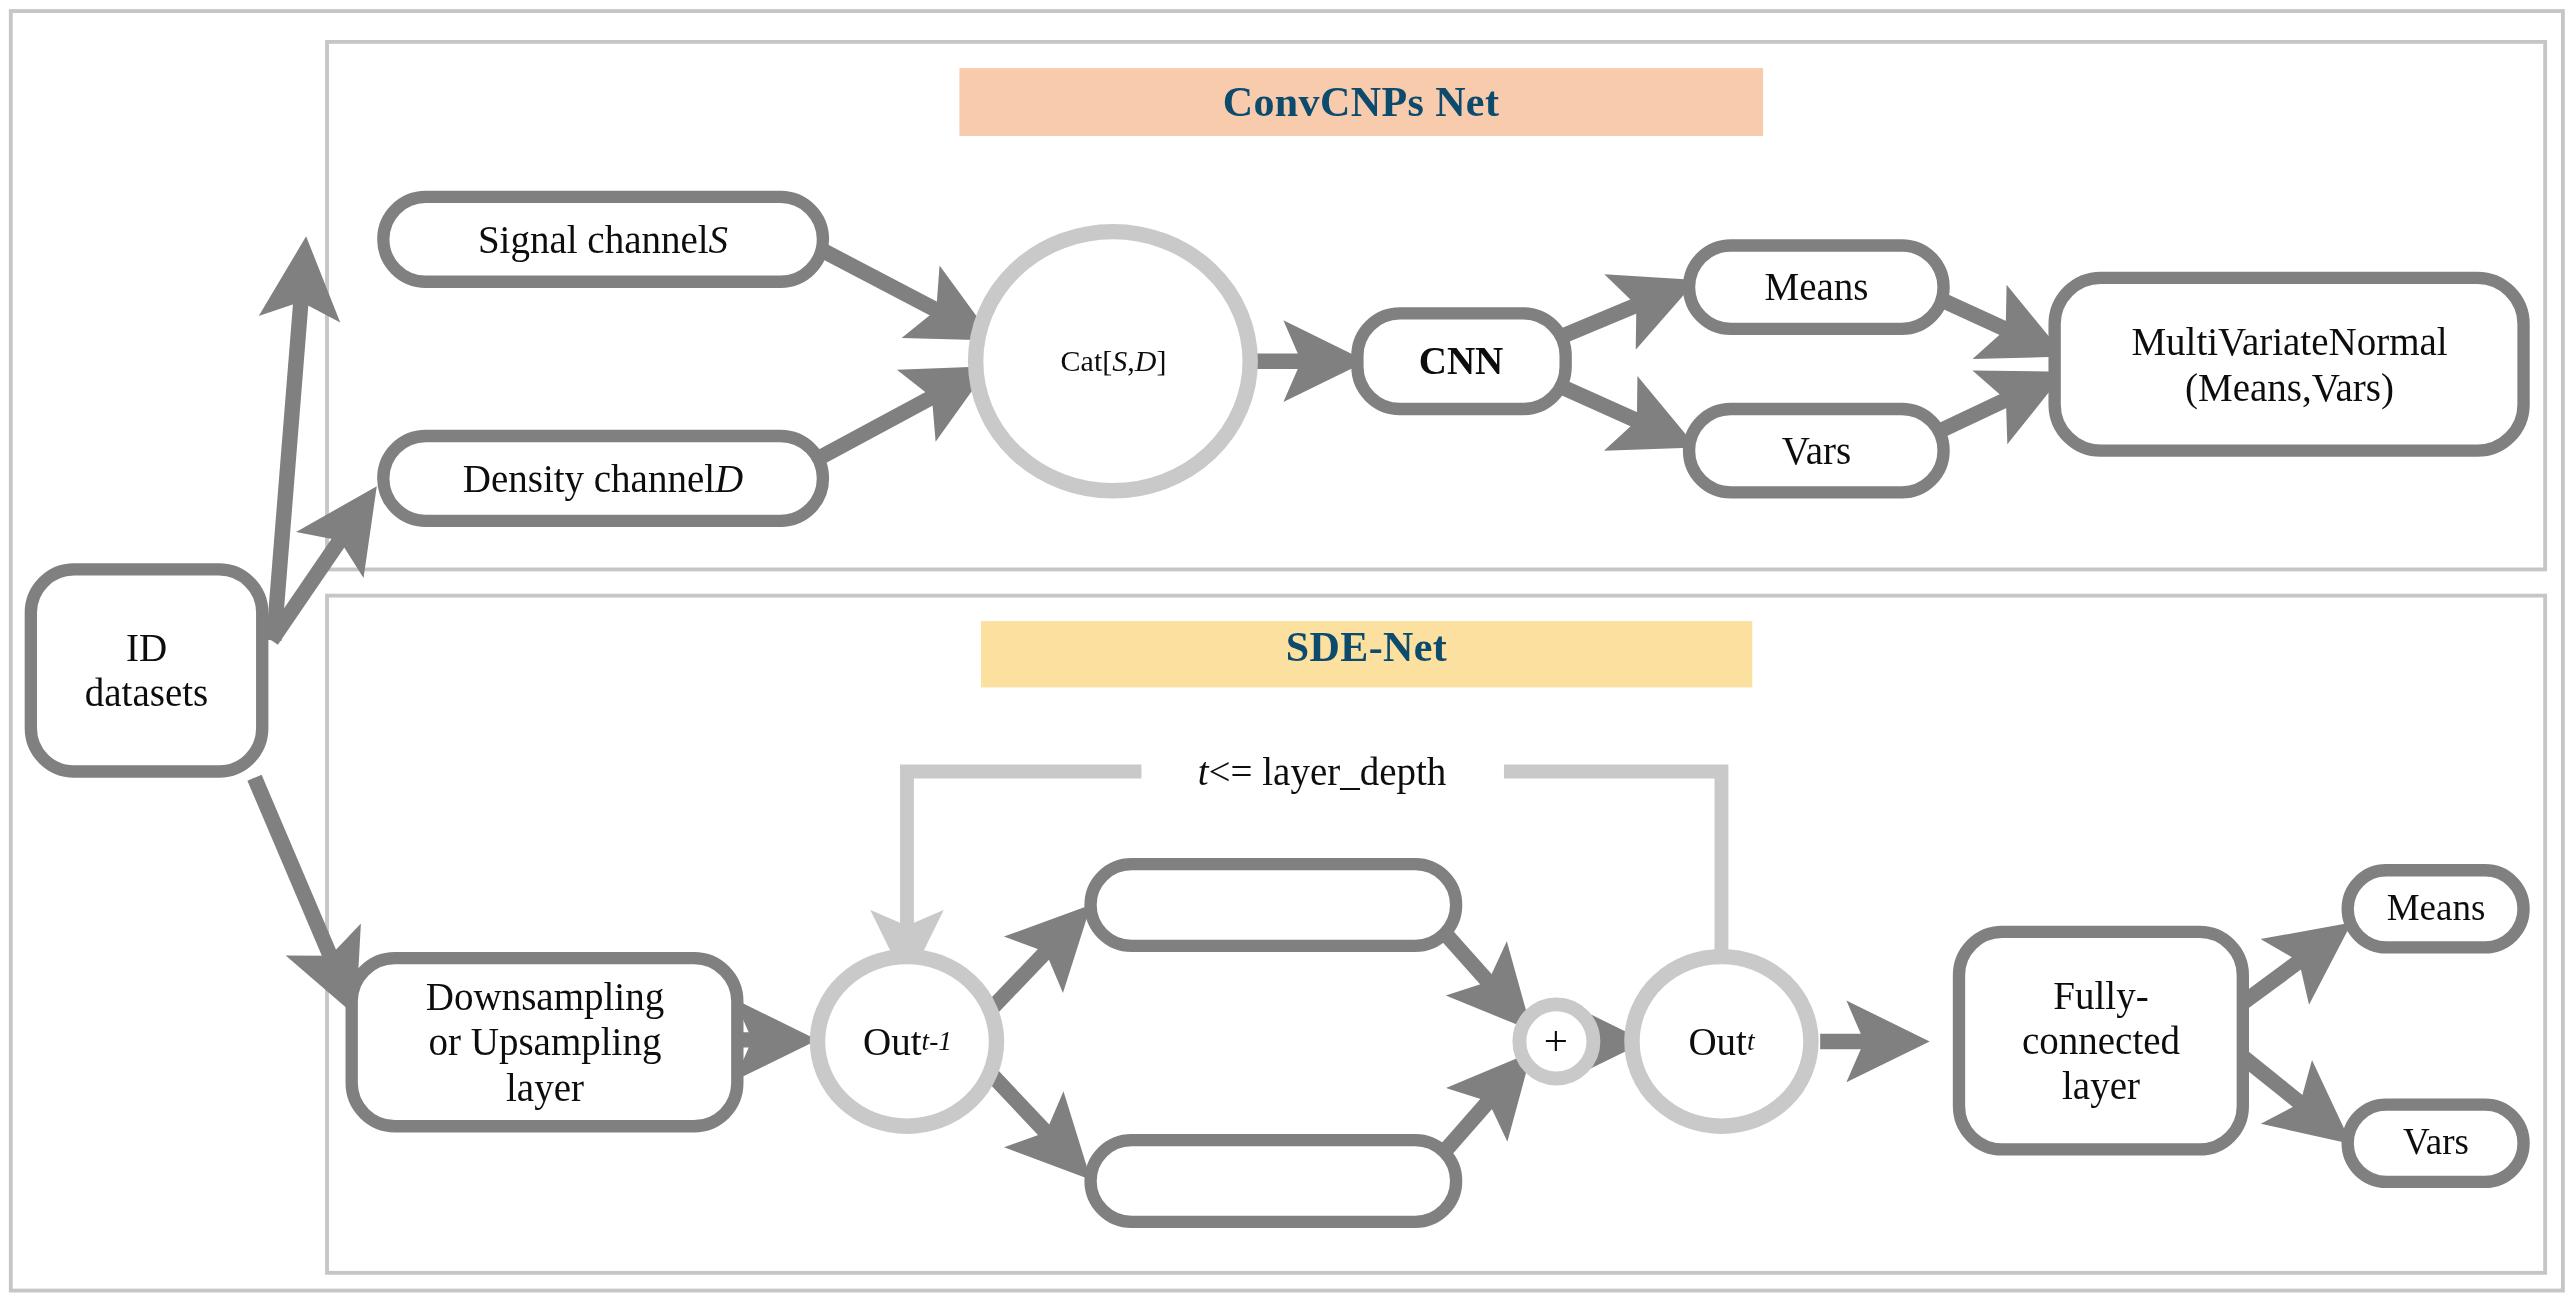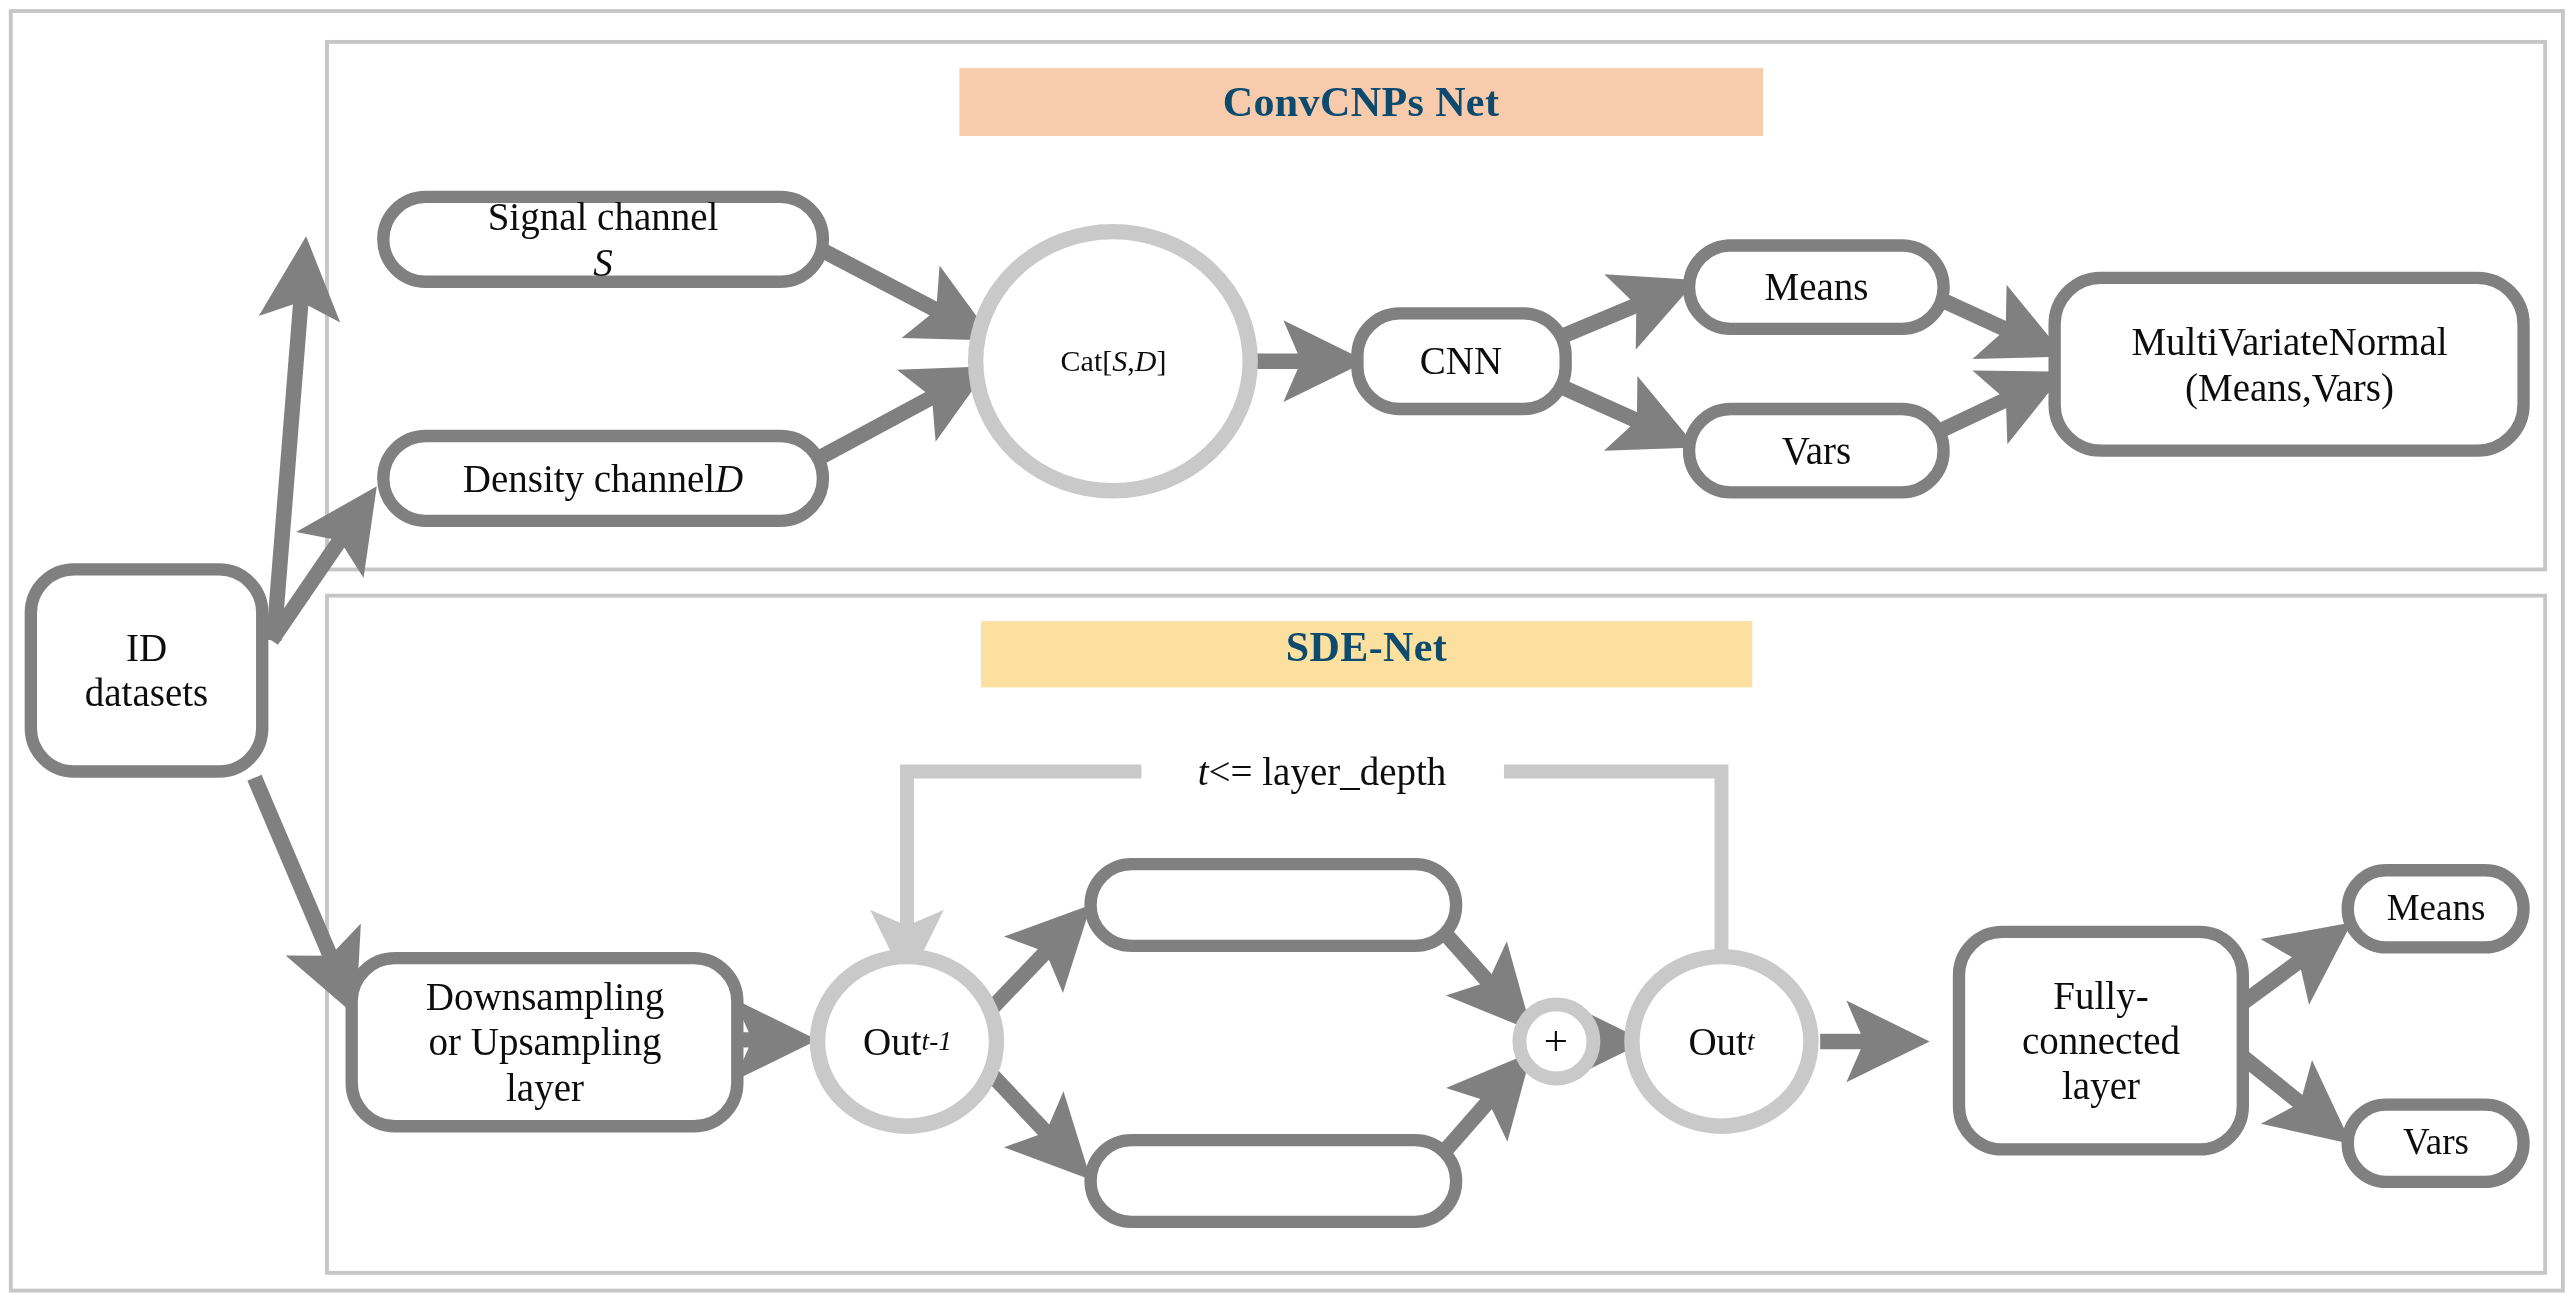--- a/index.html
+++ b/index.html
@@ -118,33 +118,33 @@
     <rect x="40" y="738" width="300" height="262" rx="56" ry="56" fill="#ffffff" stroke="#808080" stroke-width="16"></rect>
   </svg>
 
   <div class="band" style="left:959px;top:68px;width:804px;height:68px;font-size:42px;">ConvCNPs Net</div>
 
   <div class="band" style="left:981px;top:621px;width:771px;height:52px;font-size:42px;">SDE-Net</div>
 
   <div class="nlabel" style="left:31px;top:569px;width:231px;height:202px;font-size:39px;">ID
 datasets</div>
 
-  <div class="nlabel" style="left:383px;top:197px;width:440px;height:85px;font-size:39px;flex-direction:column;">
+  <div class="nlabel" style="left:383px;top:197px;width:440px;height:85px;font-size:39px;">
     <span>Signal channel </span><span class="it">S</span>
   </div>
 
   <div class="nlabel" style="left:383px;top:436px;width:440px;height:85px;font-size:39px;">
     <span>Density channel </span><span class="it">D</span>
   </div>
 
   <div class="nlabel" style="left:976px;top:309px;width:275px;height:105px;font-size:30px;">
     <span>Cat[</span><span class="it">S</span><span>,</span><span class="it">D</span><span>]</span>
   </div>
 
-  <div class="nlabel" style="left:1357px;top:313px;width:208px;height:96px;font-size:39px;">CNN</div>
+  <div class="nlabel" style="left:1357px;top:313px;width:208px;height:96px;font-size:39px;font-weight:bold;">CNN</div>
 
   <div class="nlabel" style="left:1689px;top:245px;width:255px;height:83px;font-size:39px;">Means</div>
 
   <div class="nlabel" style="left:1689px;top:409px;width:255px;height:83px;font-size:39px;">Vars</div>
 
   <div class="nlabel" style="left:2055px;top:278px;width:469px;height:173px;font-size:39px;">MultiVariateNormal
 (Means,Vars)</div>
 
   <div class="nlabel" style="left:1141px;top:742px;width:362px;height:60px;font-size:39px;">
     <span class="it">t</span><span> &lt;= layer_depth</span>

